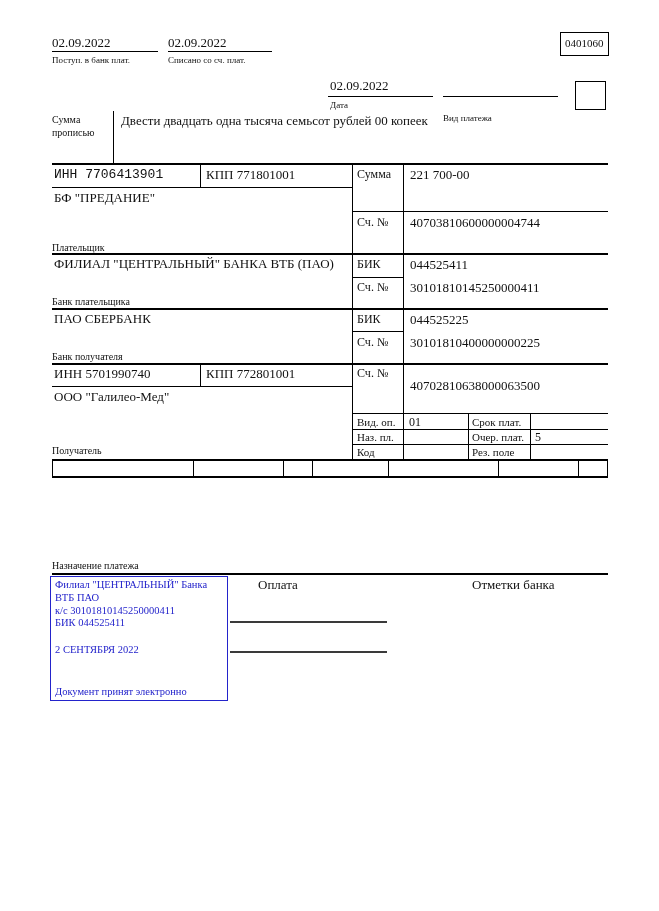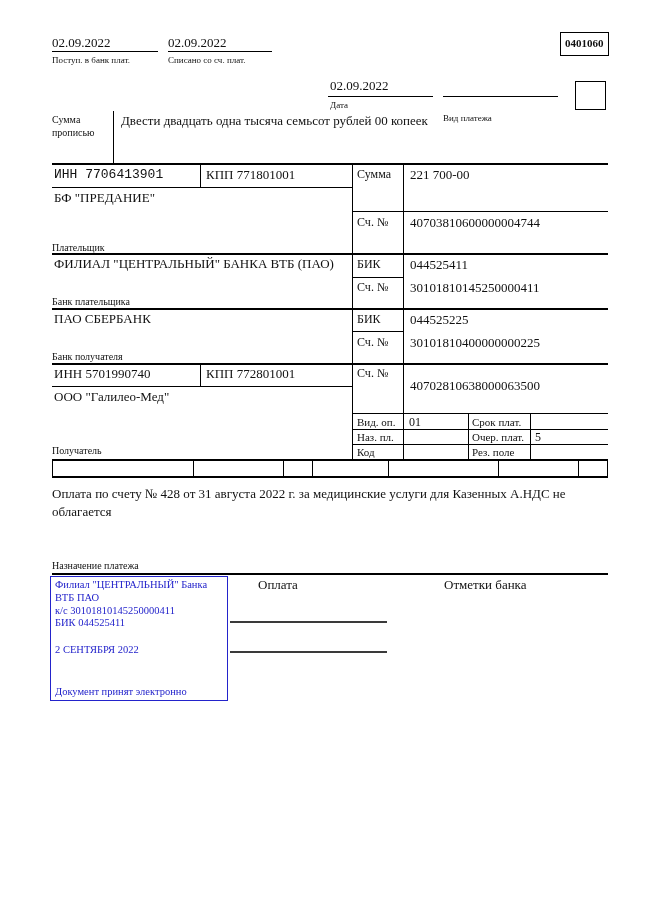--- a/index.html
+++ b/index.html
@@ -26,21 +26,21 @@
 <div id="page">
 
   <div class="t" style="left:52px;top:36px;">02.09.2022</div>
   <i class="hl" style="left:52px;top:51px;width:106px;"></i>
   <div class="t s9" style="left:52px;top:55px;">Поступ. в банк плат.</div>
 
   <div class="t" style="left:168px;top:36px;">02.09.2022</div>
   <i class="hl" style="left:168px;top:51px;width:104px;"></i>
   <div class="t s9" style="left:168px;top:55px;">Списано со сч. плат.</div>
 
-  <div class="box" style="left:560px;top:32px;width:47px;height:22px;font-weight:bold;">
+  <div class="box" style="left:560px;top:32px;width:47px;height:22px;">
     <div class="t s11" style="left:4px;top:4px;">0401060</div>
   </div>
 
   <div class="t" style="left:330px;top:79px;">02.09.2022</div>
   <i class="hl" style="left:328px;top:96px;width:105px;"></i>
   <div class="t s9" style="left:330px;top:100px;">Дата</div>
   <i class="hl" style="left:443px;top:96px;width:115px;"></i>
   <div class="t s9" style="left:443px;top:113px;">Вид платежа</div>
   <div class="box" style="left:575px;top:81px;width:29px;height:27px;"></div>
 
@@ -111,30 +111,29 @@
 
   <div class="t s11" style="left:357px;top:416px;">Вид. оп.</div>
   <div class="t s12" style="left:409px;top:416px;">01</div>
   <div class="t s11" style="left:472px;top:416px;">Срок плат.</div>
   <div class="t s11" style="left:357px;top:431px;">Наз. пл.</div>
   <div class="t s11" style="left:472px;top:431px;">Очер. плат.</div>
   <div class="t s12" style="left:535px;top:431px;">5</div>
   <div class="t s11" style="left:357px;top:446px;">Код</div>
   <div class="t s11" style="left:472px;top:446px;">Рез. поле</div>
 
-  <div class="t wrap" style="left:52px;top:485px;width:535px;line-height:18px;">Оплата по счету № 428 от 31 августа 2022 г. за медицинские услуги для Казенных А.НДС не облагается</div>
   <div class="t s10" style="left:52px;top:560px;">Назначение платежа</div>
   <i class="hl hv" style="left:52px;top:573px;width:556px;"></i>
 
   <div class="stampbox" style="left:50px;top:576px;width:176px;height:123px;"></div>
   <div class="t blue" style="left:55px;top:579px;">Филиал "ЦЕНТРАЛЬНЫЙ" Банка</div>
   <div class="t blue" style="left:55px;top:592px;">ВТБ ПАО</div>
   <div class="t blue" style="left:55px;top:605px;">к/с 30101810145250000411</div>
   <div class="t blue" style="left:55px;top:617px;">БИК 044525411</div>
   <div class="t blue" style="left:55px;top:644px;">2 СЕНТЯБРЯ 2022</div>
   <div class="t blue" style="left:55px;top:686px;">Документ принят электронно</div>
 
   <div class="t" style="left:258px;top:578px;">Оплата</div>
-  <div class="t" style="left:444px;top:578px;text-align:right;">Отметки банка</div>
+  <div class="t" style="left:472px;top:578px;text-align:right;">Отметки банка</div>
   <i class="sig" style="left:230px;top:621px;width:157px;"></i>
   <i class="sig" style="left:230px;top:651px;width:157px;"></i>
 
 </div>
 
 </body></html>

